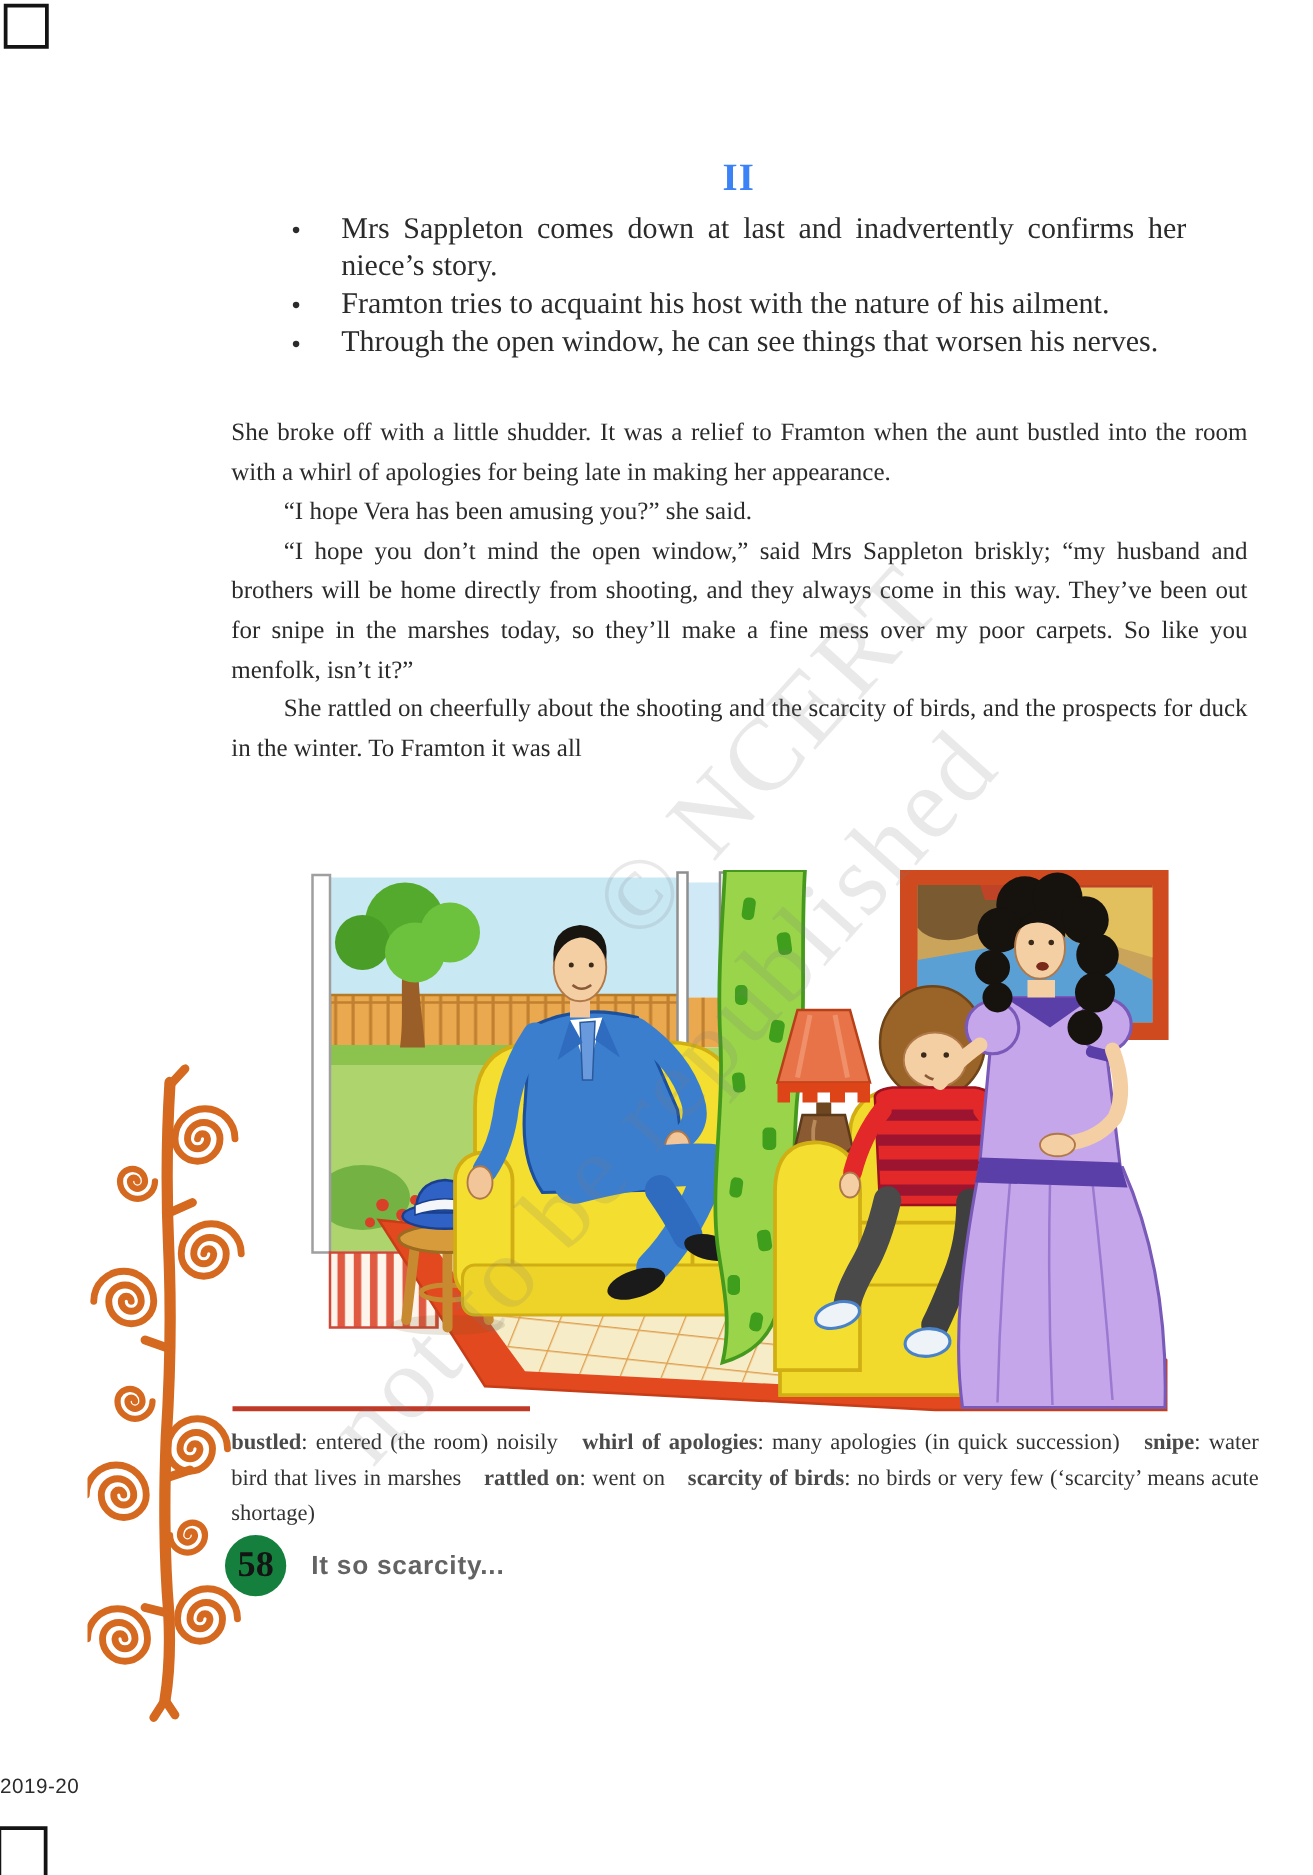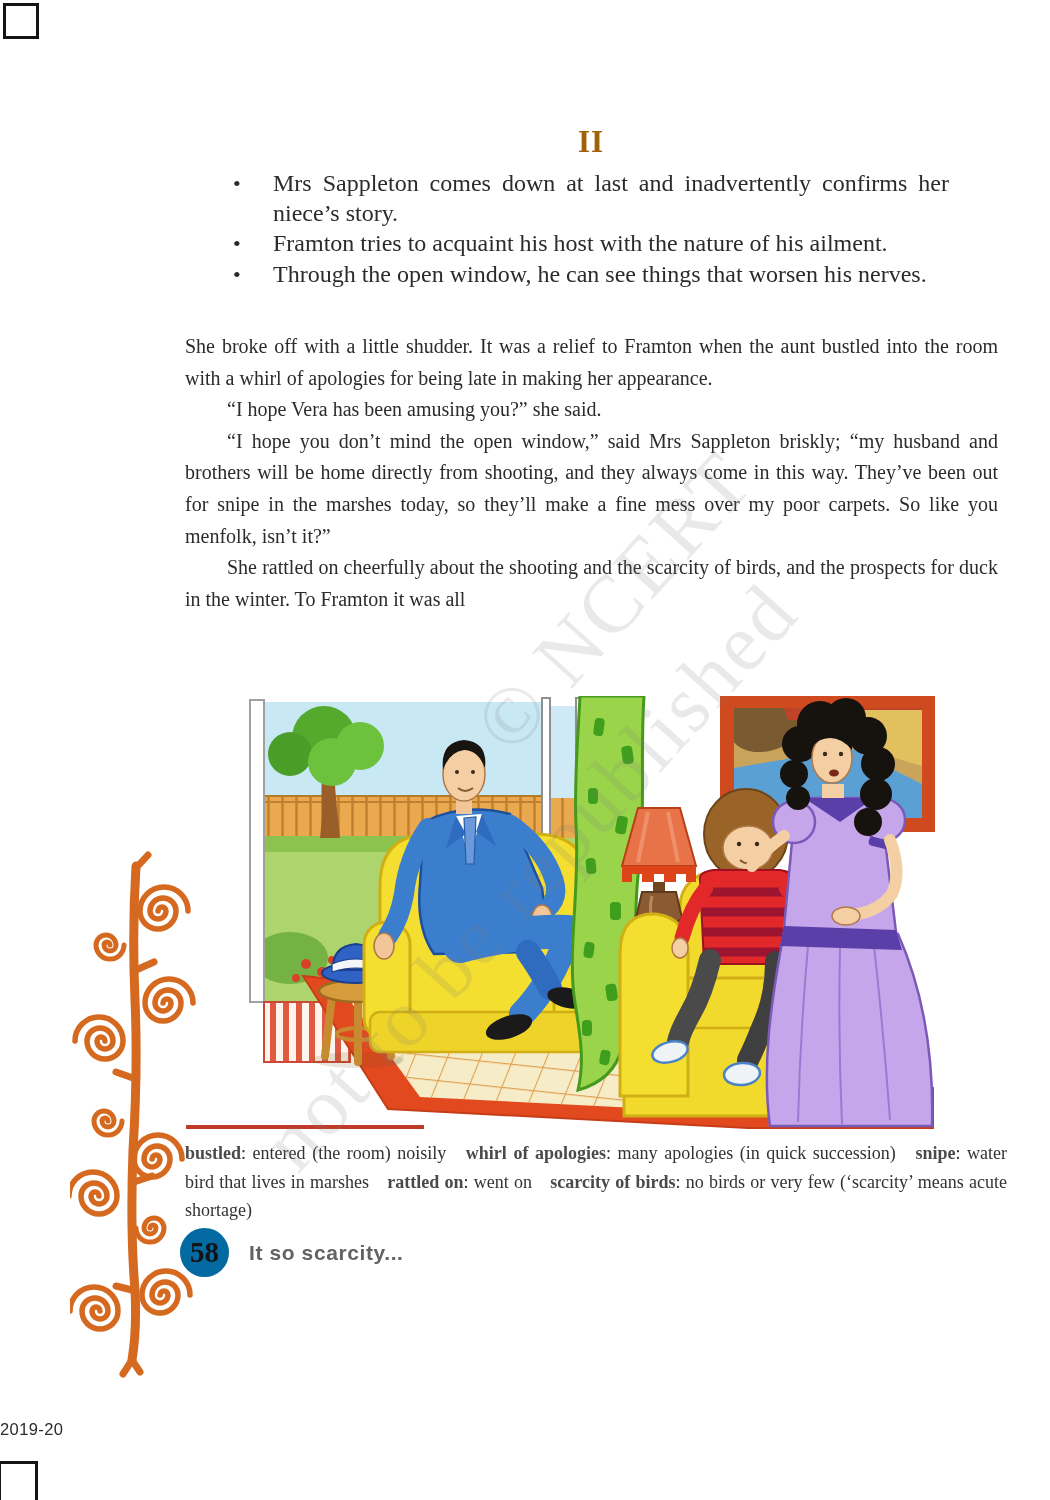--- a/index.html
+++ b/index.html
@@ -5,42 +5,42 @@
   html,body{margin:0;padding:0;background:#ffffff;}
   .page{
     position:relative; width:1050px; height:1500px; background:#ffffff;
     overflow:hidden; font-family:"Liberation Serif", serif; color:#2b2b2b;
   }
   
   .corner-tl{position:absolute;left:3px;top:3px;width:30px;height:30px;border:3.5px solid #141414;background:#fff;}
   .corner-bl{position:absolute;left:-2px;top:1461px;width:34px;height:52px;border:3.5px solid #141414;background:#fff;}
   
   .numeral{position:absolute;left:185px;top:124px;width:812px;text-align:center;
-    font-weight:bold;font-size:31px;color:#a16207;letter-spacing:1px;}
+    font-weight:bold;font-size:31px;color:#3b82f6;letter-spacing:1px;}
   
   .summary{position:absolute;left:233px;top:169px;width:716px;font-size:24px;line-height:29.5px;}
   .bullet-row{display:flex;margin-bottom:1px;}
   .bullet-mark{flex:0 0 40px;font-size:22px;}
   .bullet-text{flex:1;text-align:justify;}
   
   .story{position:absolute;left:185px;top:331px;width:813px;font-size:20px;line-height:31.6px;}
   .story p{margin:0;text-align:justify;}
   .story p.indent{text-indent:42px;}
   
   .illustration{position:absolute;left:228px;top:696px;width:707px;height:434px;}
   
   .vine{position:absolute;left:70px;top:850px;width:135px;height:528px;}
   
   .separator{position:absolute;left:186px;top:1125px;width:238px;height:3.5px;background:#c03a28;}
   .glossary{position:absolute;left:185px;top:1139px;width:822px;font-size:18px;line-height:28.5px;text-align:justify;color:#333;}
   .glossary b{color:#4a4a4a;}
   .gap{padding-left:13px;}
   
   .badge-circle{position:absolute;left:180px;top:1228px;width:49px;height:49px;border-radius:50%;
-    background:#0369a1;display:flex;align-items:center;justify-content:center;
+    background:#15803d;display:flex;align-items:center;justify-content:center;
     font-weight:bold;font-size:29px;color:#141414;}
   .book-title{position:absolute;left:249px;top:1241px;font-family:"Liberation Sans",sans-serif;
     font-weight:bold;font-size:21px;color:#636363;letter-spacing:0.6px;}
   
   .footer{position:absolute;left:0;top:1420px;width:952px;text-align:left;
     font-family:"Liberation Sans",sans-serif;font-size:16.5px;color:#2b2b2b;letter-spacing:0.4px;}
   
   .wm{position:absolute;font-family:"Liberation Serif",serif;color:rgba(125,125,125,0.17);
     white-space:nowrap;pointer-events:none;font-size:82px;letter-spacing:3px;}
   .wm1{left:430px;top:555px;transform:rotate(-48deg);}

